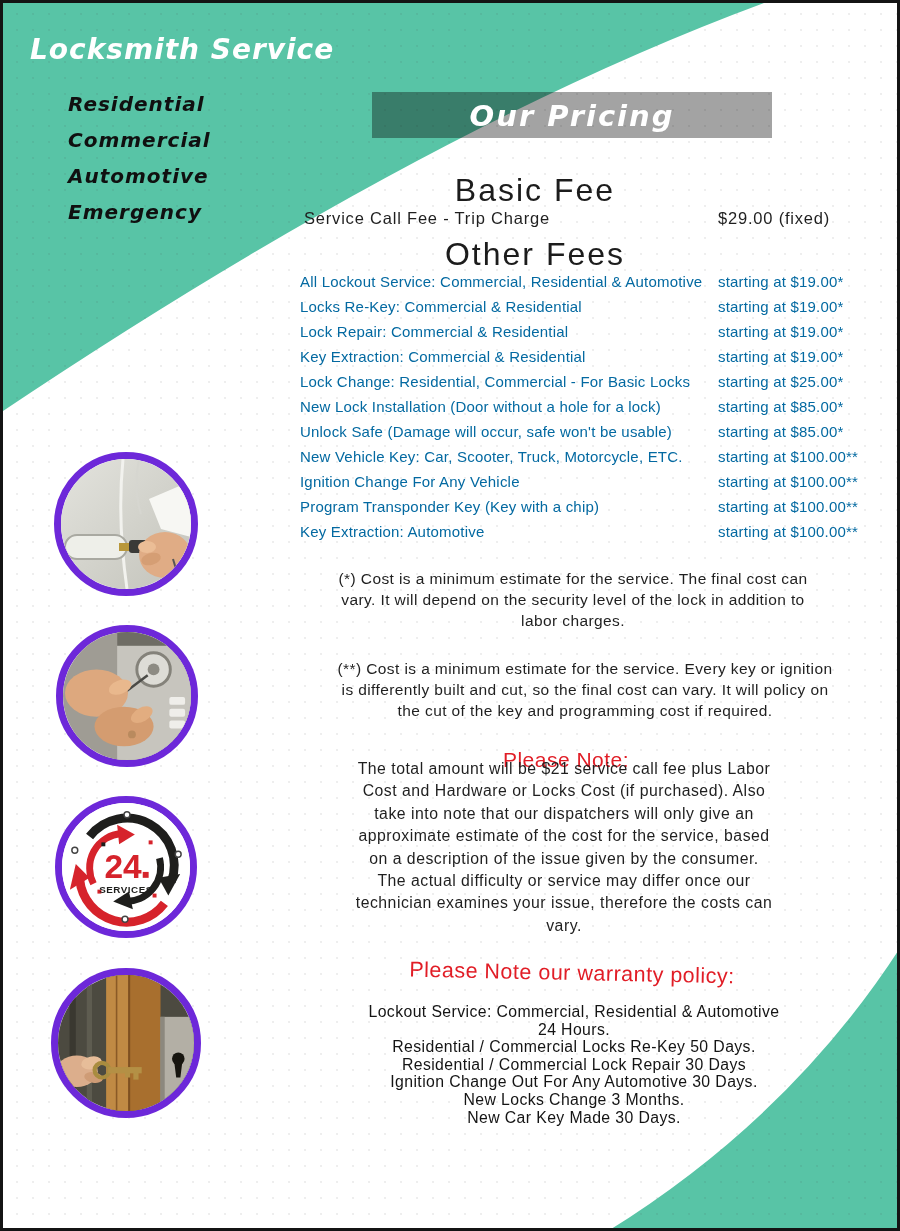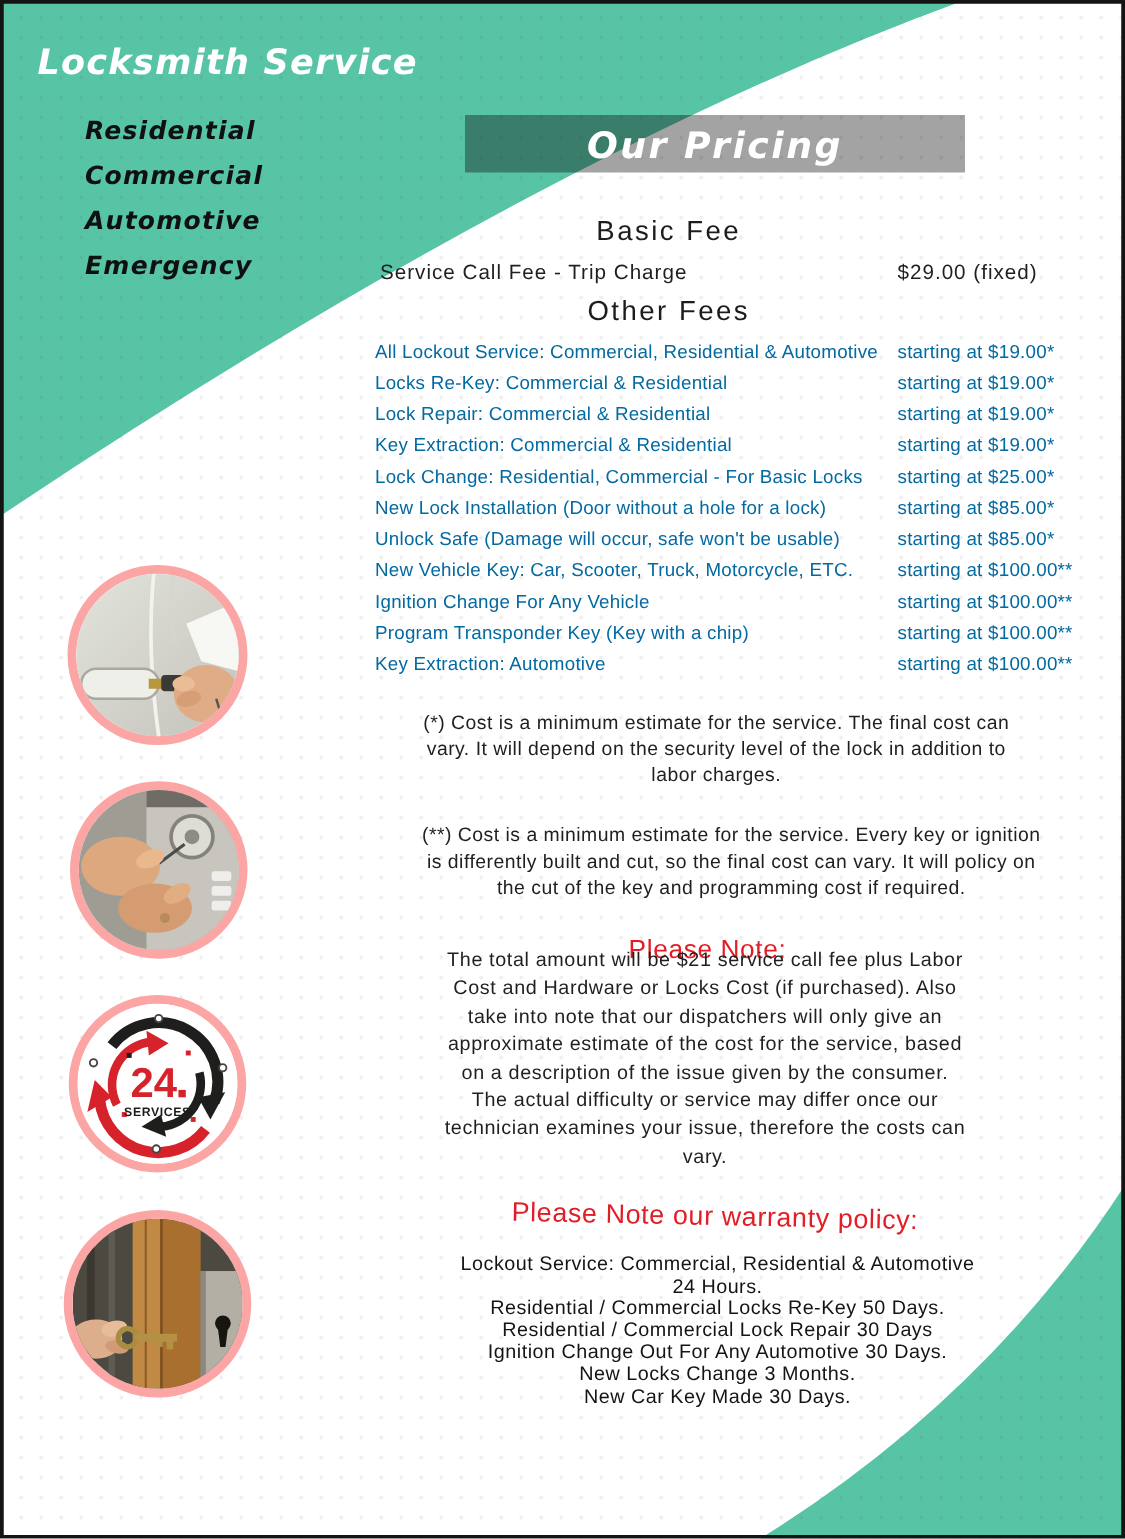--- a/index.html
+++ b/index.html
@@ -38,21 +38,21 @@
   .banner-text{
     position:absolute;left:372px;top:92px;width:400px;height:46px;z-index:4;
     color:#ffffff;text-align:center;line-height:48px;
     font-family:"DejaVu Sans",sans-serif;font-weight:bold;font-style:italic;
     font-size:29px;letter-spacing:2px;
   }
 
   
   .section-title{
     position:absolute;left:290px;width:490px;text-align:center;
-    font-size:22px;letter-spacing:2px;color:#1c1c1c;z-index:5;
+    font-size:32px;letter-spacing:2px;color:#1c1c1c;z-index:5;
   }
   #basic-title{top:172px;}
   #other-title{top:236px;}
   .basic-row{position:absolute;left:300px;top:209px;width:565px;height:22px;z-index:5;
     font-size:16.5px;letter-spacing:0.8px;color:#1f1f1f;}
   .basic-row .lbl{position:absolute;left:4px;top:0;}
   .basic-row .prc{position:absolute;left:418px;top:0;}
   .fee-list{position:absolute;left:300px;top:268px;width:565px;z-index:5;}
   .fee-row{position:relative;height:25px;font-size:15px;color:#0369a1;letter-spacing:0.2px;}
   .fee-row .fee-label{position:absolute;left:0;top:5px;white-space:nowrap;}
@@ -68,21 +68,21 @@
   .red-title{position:absolute;color:#e11d26;text-align:center;z-index:5;}
   #please-note-title{left:316px;top:748px;width:500px;font-size:21px;letter-spacing:0.5px;}
   .para{position:absolute;text-align:center;color:#1f1f1f;z-index:5;}
   #please-note-body{left:329px;top:758px;width:470px;font-size:15.8px;line-height:22.4px;letter-spacing:0.5px;}
   #warranty-title{left:322px;top:961px;width:500px;font-size:21.5px;letter-spacing:0.5px;transform:rotate(1.2deg);}
   .warranty-lines{position:absolute;left:314px;top:1003px;width:520px;text-align:center;
     font-size:15.8px;line-height:17.6px;letter-spacing:0.4px;color:#141414;z-index:5;}
 
   
   .photo{
-    position:absolute;border-radius:50%;border:7px solid #fca5a5;
+    position:absolute;border-radius:50%;border:7px solid #6d28d9;
     overflow:hidden;background:#fff;box-sizing:border-box;z-index:6;
   }
   #photo-1{left:54px;top:452px;width:144px;height:144px;}
   #photo-2{left:56px;top:625px;width:142px;height:142px;}
   #photo-3{left:55px;top:796px;width:142px;height:142px;}
   #photo-4{left:51px;top:968px;width:150px;height:150px;}
   .photo svg{display:block;width:100%;height:100%;}
 </style>
 </head>
 <body>

